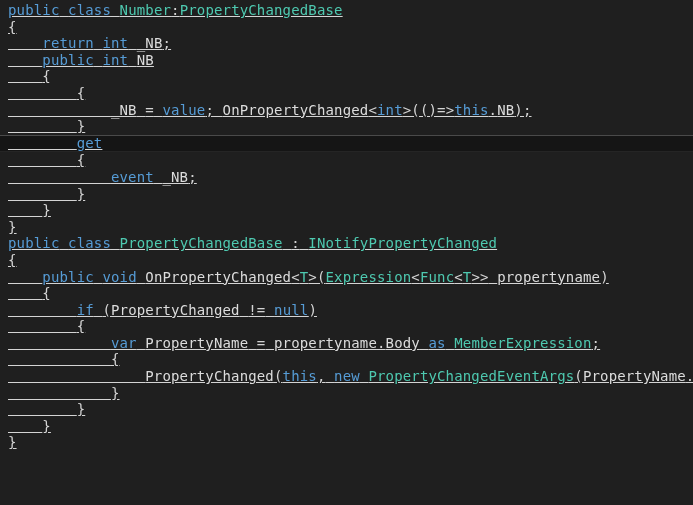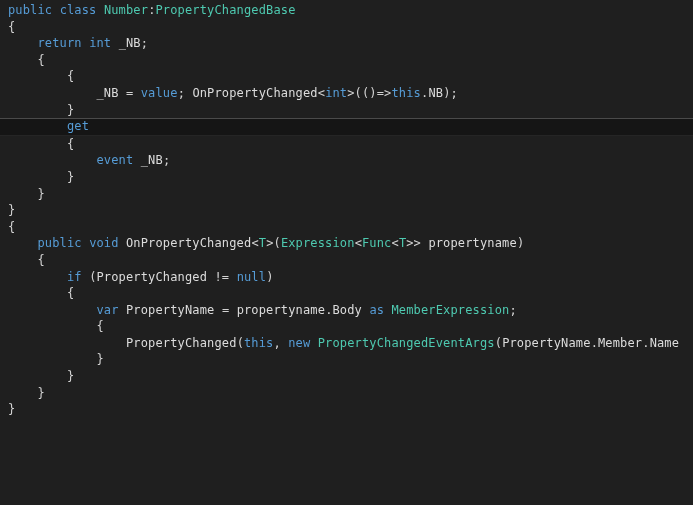--- a/index.html
+++ b/index.html
@@ -26,25 +26,26 @@
     top: 2px;
     left: 0;
     right: 0;
     bottom: 0;
   }
   .line {
     position: relative;
     height: 16.6px;
     line-height: 16.6px;
     white-space: pre;
-    font-size: 12px;
+    font-size: 14px;
     letter-spacing: 0.15px;
     padding-left: 8px;
     color: #d4d4d4;
     box-sizing: border-box;
+    text-decoration: underline;
   }
   .line.highlight {
     background: #151515;
     border-top: 1px solid #4a4a4a;
     border-bottom: 1px solid #252525;
     height: 17.6px;
     line-height: 15.6px;
     margin-left: -8px;
     padding-left: 16px;
   }
@@ -56,30 +57,32 @@
   .plain{ color: #d4d4d4; }
 </style>
 </head>
 <body>
 
 <div id="editor">
   <div class="code-area">
       <div class="line"><span class="kw">public</span><span class="plain"> </span><span class="kw">class</span><span class="plain"> </span><span class="type">Number</span><span class="punc">:</span><span class="type">PropertyChangedBase</span></div>
       <div class="line"><span class="punc">{</span></div>
       <div class="line"><span class="plain">    </span><span class="kw">return</span><span class="plain"> </span><span class="kw">int</span><span class="plain"> </span><span class="id">_NB</span><span class="punc">;</span></div>
+      <div class="line"><span class="plain">    </span><span class="kw">public</span><span class="plain"> </span><span class="kw">int</span><span class="plain"> </span><span class="id">NB</span></div>
       <div class="line"><span class="plain">    </span><span class="punc">{</span></div>
       <div class="line"><span class="plain">        </span><span class="punc">{</span></div>
       <div class="line"><span class="plain">            </span><span class="id">_NB</span><span class="plain"> </span><span class="punc">=</span><span class="plain"> </span><span class="kw">value</span><span class="punc">;</span><span class="plain"> </span><span class="id">OnPropertyChanged</span><span class="punc">&lt;</span><span class="kw">int</span><span class="punc">&gt;(()=&gt;</span><span class="kw">this</span><span class="punc">.</span><span class="id">NB</span><span class="punc">);</span></div>
       <div class="line"><span class="plain">        </span><span class="punc">}</span></div>
       <div class="line highlight"><span class="plain">        </span><span class="kw">get</span></div>
       <div class="line"><span class="plain">        </span><span class="punc">{</span></div>
       <div class="line"><span class="plain">            </span><span class="kw">event</span><span class="plain"> </span><span class="id">_NB</span><span class="punc">;</span></div>
       <div class="line"><span class="plain">        </span><span class="punc">}</span></div>
       <div class="line"><span class="plain">    </span><span class="punc">}</span></div>
       <div class="line"><span class="punc">}</span></div>
+      <div class="line"><span class="kw">public</span><span class="plain"> </span><span class="kw">class</span><span class="plain"> </span><span class="type">PropertyChangedBase</span><span class="plain"> </span><span class="punc">:</span><span class="plain"> </span><span class="type">INotifyPropertyChanged</span></div>
       <div class="line"><span class="punc">{</span></div>
       <div class="line"><span class="plain">    </span><span class="kw">public</span><span class="plain"> </span><span class="kw">void</span><span class="plain"> </span><span class="id">OnPropertyChanged</span><span class="punc">&lt;</span><span class="type">T</span><span class="punc">&gt;(</span><span class="type">Expression</span><span class="punc">&lt;</span><span class="type">Func</span><span class="punc">&lt;</span><span class="type">T</span><span class="punc">&gt;&gt;</span><span class="plain"> </span><span class="id">propertyname</span><span class="punc">)</span></div>
       <div class="line"><span class="plain">    </span><span class="punc">{</span></div>
       <div class="line"><span class="plain">        </span><span class="kw">if</span><span class="plain"> </span><span class="punc">(</span><span class="id">PropertyChanged</span><span class="plain"> </span><span class="punc">!=</span><span class="plain"> </span><span class="kw">null</span><span class="punc">)</span></div>
       <div class="line"><span class="plain">        </span><span class="punc">{</span></div>
       <div class="line"><span class="plain">            </span><span class="kw">var</span><span class="plain"> </span><span class="id">PropertyName</span><span class="plain"> </span><span class="punc">=</span><span class="plain"> </span><span class="id">propertyname</span><span class="punc">.</span><span class="id">Body</span><span class="plain"> </span><span class="kw">as</span><span class="plain"> </span><span class="type">MemberExpression</span><span class="punc">;</span></div>
       <div class="line"><span class="plain">            </span><span class="punc">{</span></div>
       <div class="line"><span class="plain">                </span><span class="id">PropertyChanged</span><span class="punc">(</span><span class="kw">this</span><span class="punc">,</span><span class="plain"> </span><span class="kw">new</span><span class="plain"> </span><span class="type">PropertyChangedEventArgs</span><span class="punc">(</span><span class="id">PropertyName</span><span class="punc">.</span><span class="id">Member</span><span class="punc">.</span><span class="id">Name</span></div>
       <div class="line"><span class="plain">            </span><span class="punc">}</span></div>
       <div class="line"><span class="plain">        </span><span class="punc">}</span></div>

